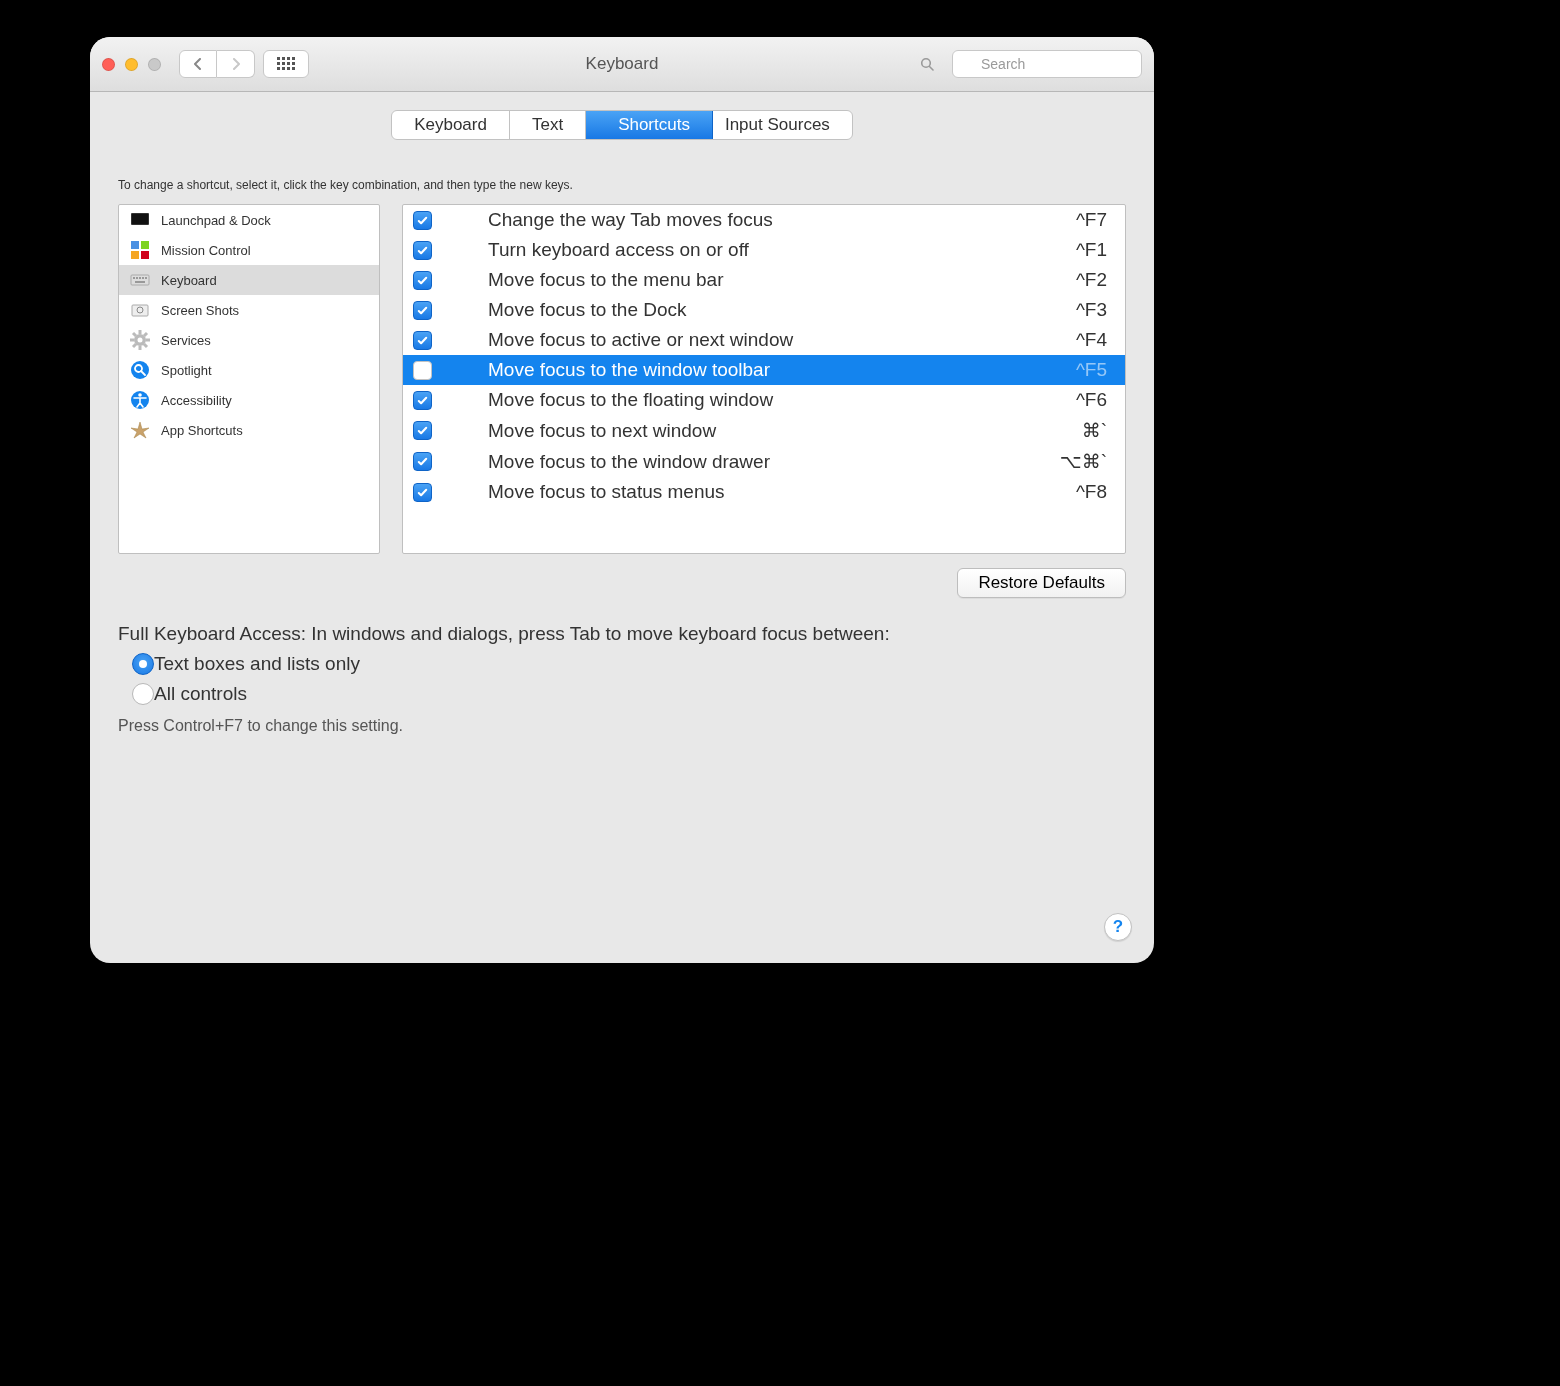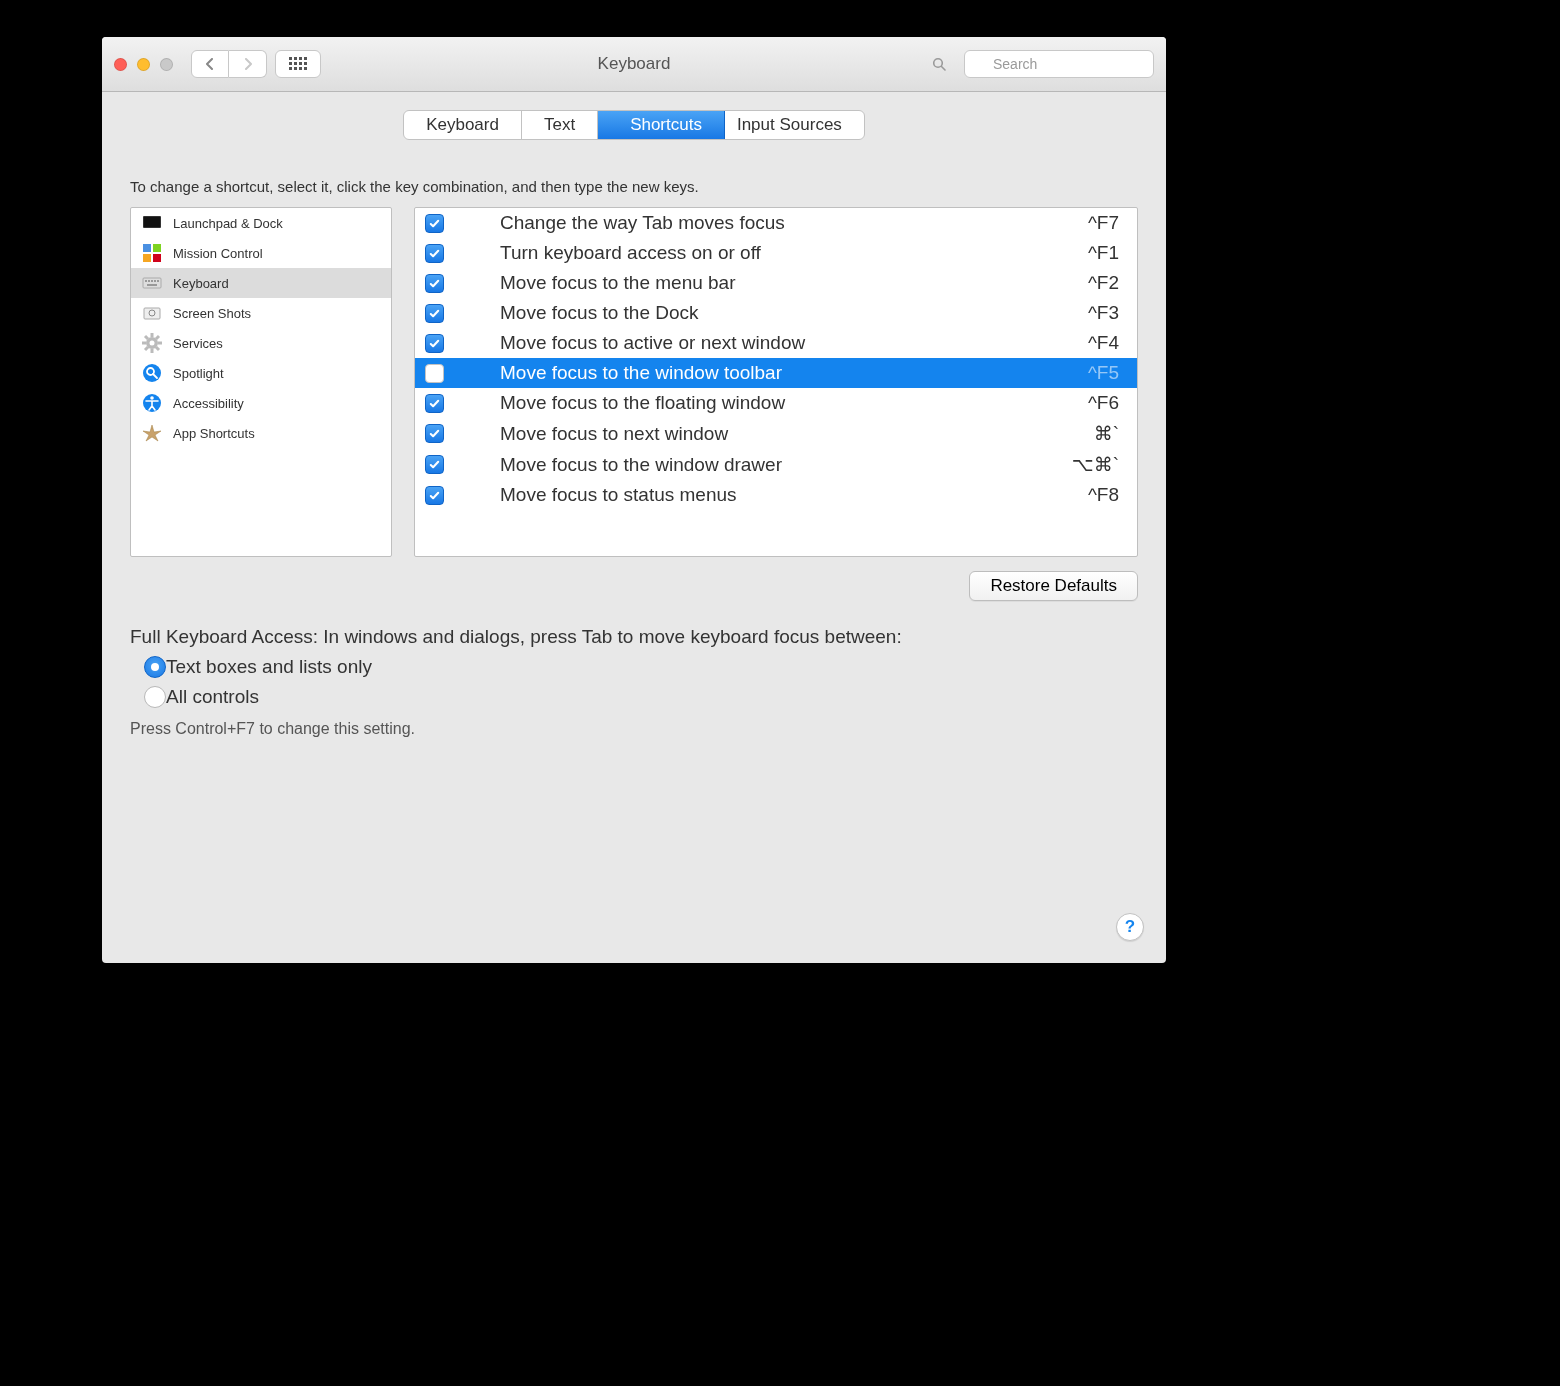--- a/index.html
+++ b/index.html
@@ -16,25 +16,25 @@
     background: #000;
     width: 1560px;
     height: 1386px;
     font-family: -apple-system, "Helvetica Neue", Helvetica, Arial, sans-serif;
     font-size: 21px;
     color: var(--text);
     overflow: hidden;
   }
   .window {
     position: absolute;
-    left: 102px; top: 37px;
+    left: 90px; top: 37px;
     width: 1064px;
     height: 926px;
     background: var(--bg-pane);
-    border-radius: 4px;
+    border-radius: 20px;
     box-shadow: 0 30px 60px rgba(0,0,0,.55), 0 0 0 1px rgba(0,0,0,.25);
     display: flex;
     flex-direction: column;
     overflow: hidden;
   }
   .titlebar {
     height: var(--titlebar-h);
     background: linear-gradient(#f2f2f2, #dedede);
     border-bottom: 1px solid #b7b7b7;
     display: flex;
@@ -95,21 +95,21 @@
     display:flex; align-items:center; cursor:default;
   }
   .tabbar .tab:last-child{ border-right:none;padding-left:12px; }
   .tabbar .tab.active {
     background: linear-gradient(#4aa3f5, #1878e5); color:#fff;
     border-right-color: #0f64c7;
     padding-left: 32px;
   }
   .instruction {
     margin: 30px 0 12px 0;
-    font-size: 15px;
+    font-size: 12px;
   }
   .lists {
     display:flex; gap:22px;
   }
   .panel {
     background:#fff; border:1px solid #bfbfbf; border-radius:2px;
     height: 350px; overflow:hidden;
   }
   .panel.left { width: 262px; }
   .panel.right { flex:1; position:relative; }

